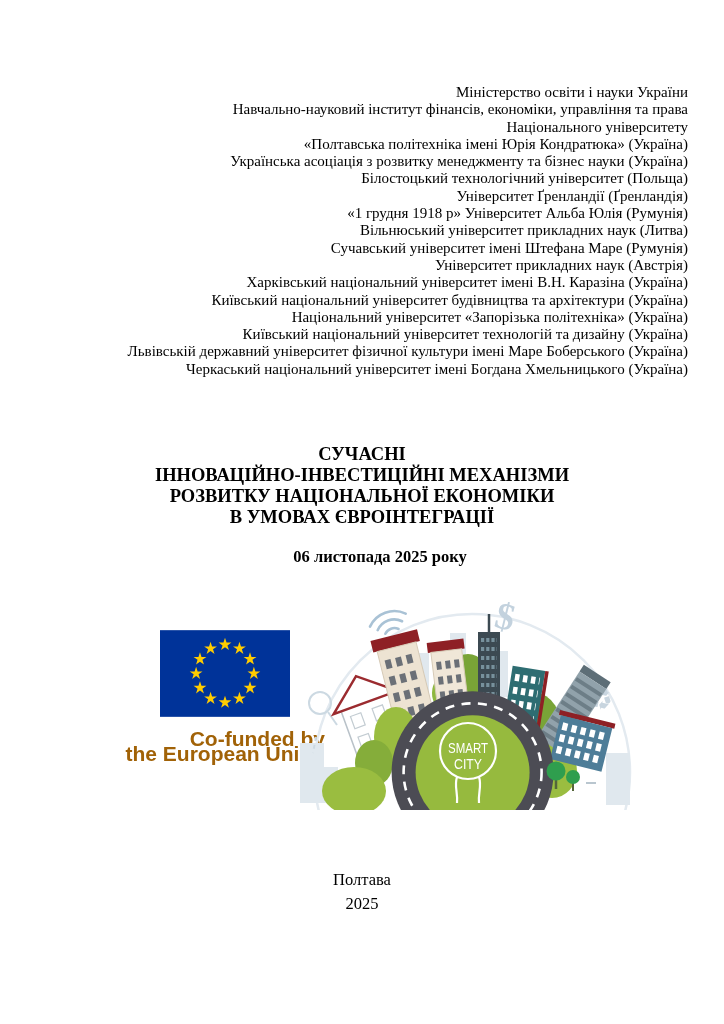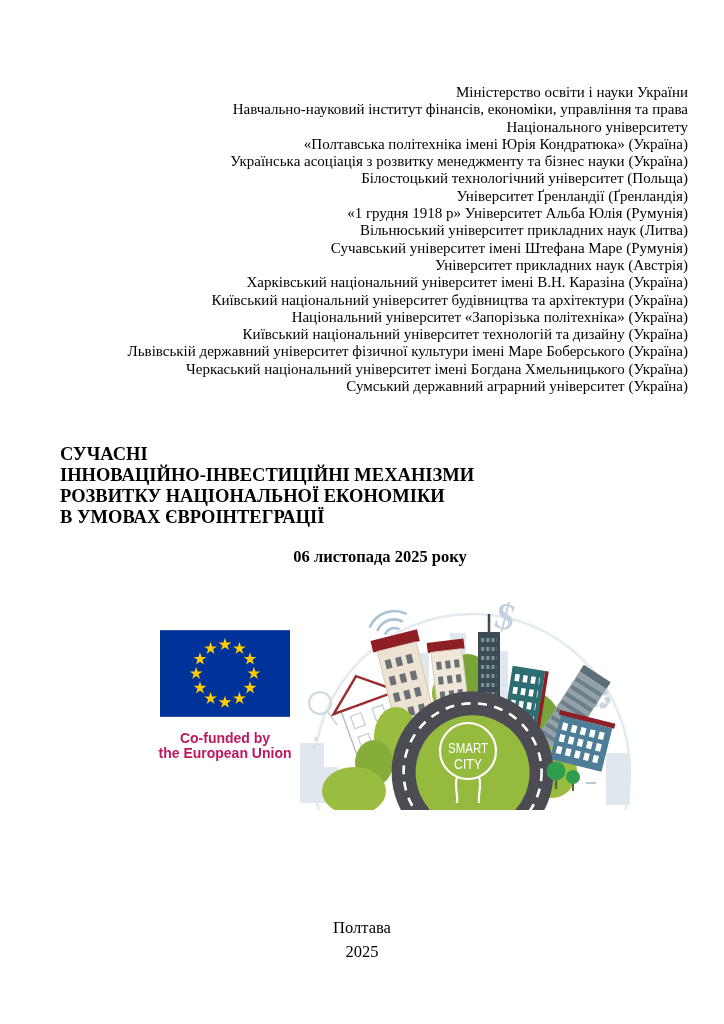--- a/index.html
+++ b/index.html
@@ -11,51 +11,51 @@
     color:#000;
     overflow:hidden;
   }
   .orgs{
     position:absolute;top:84px;left:36px;right:36px;
     text-align:right;
     font-size:15px;line-height:17.3px;
   }
   .title-block{
     position:absolute;top:444px;left:60px;right:60px;
-    text-align:left;
+    text-align:center;
     font-weight:bold;
     font-size:18.5px;line-height:21px;
   }
   .date-line{
     position:absolute;top:547px;left:0;right:0;
     text-align:center;
     font-weight:bold;
     font-size:16.5px;
     padding-left:36px;
   }
   .eu-flag{
     position:absolute;left:160px;top:630px;
     width:130px;height:87px;display:block;
   }
   .eu-caption{
     position:absolute;left:125px;top:731px;width:200px;
-    text-align:center;
+    text-align:right;
     font-family:"Liberation Sans","DejaVu Sans",sans-serif;
     font-weight:bold;
-    font-size:14px;line-height:15px;
-    color:#be185d;
+    font-size:21px;line-height:15px;
+    color:#a16207;
   }
   .city-svg{
     position:absolute;left:300px;top:585px;
     width:335px;height:225px;display:block;
   }
   .footer-block{
     position:absolute;top:868px;left:0;right:0;
     text-align:center;
-    font-size:16.5px;line-height:24px;margin-top:48px;
+    font-size:16.5px;line-height:24px;
   }
 </style>
 </head>
 <body>
 
 <div class="orgs">
   <div>Міністерство освіти і науки України</div>
   <div>Навчально-науковий інститут фінансів, економіки, управління та права</div>
   <div>Національного університету</div>
   <div>«Полтавська політехніка імені Юрія Кондратюка» (Україна)</div>
@@ -65,21 +65,20 @@
   <div>«1 грудня 1918 р» Університет Альба Юлія (Румунія)</div>
   <div>Вільнюський університет прикладних наук (Литва)</div>
   <div>Сучавський університет імені Штефана Маре (Румунія)</div>
   <div>Університет прикладних наук (Австрія)</div>
   <div>Харківський національний університет імені В.Н. Каразіна (Україна)</div>
   <div>Київський національний університет будівництва та архітектури (Україна)</div>
   <div>Національний університет «Запорізька політехніка» (Україна)</div>
   <div>Київський національний університет технологій та дизайну (Україна)</div>
   <div>Львівській державний університет фізичної культури імені Маре Боберського (Україна)</div>
   <div>Черкаський національний університет імені Богдана Хмельницького (Україна)</div>
-  <div>Сумський державний аграрний університет (Україна)</div>
 </div>
 
 <div class="title-block">
   <div>СУЧАСНІ</div>
   <div>ІННОВАЦІЙНО-ІНВЕСТИЦІЙНІ МЕХАНІЗМИ</div>
   <div>РОЗВИТКУ НАЦІОНАЛЬНОЇ ЕКОНОМІКИ</div>
   <div>В УМОВАХ ЄВРОІНТЕГРАЦІЇ</div>
 </div>
 
 <div class="date-line">06 листопада 2025 року</div>

